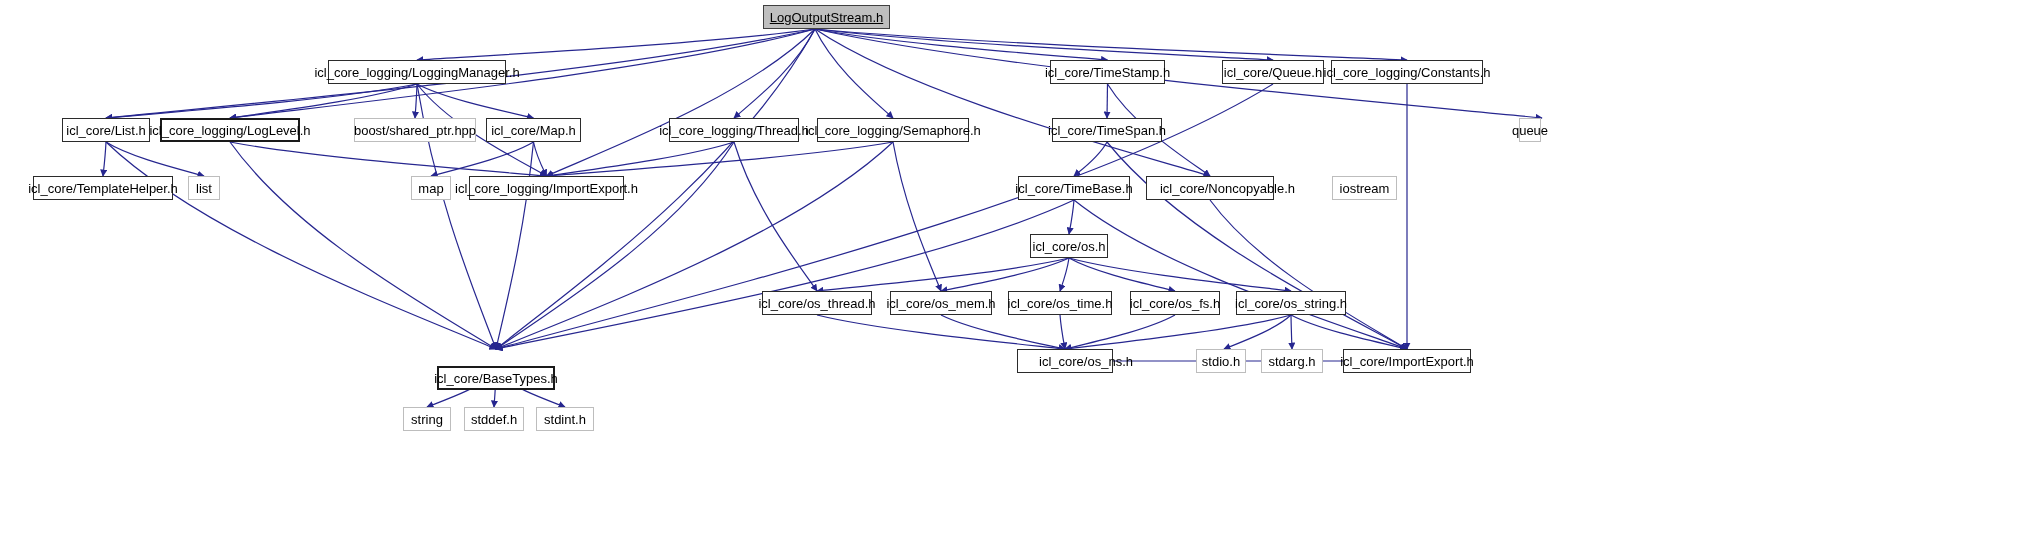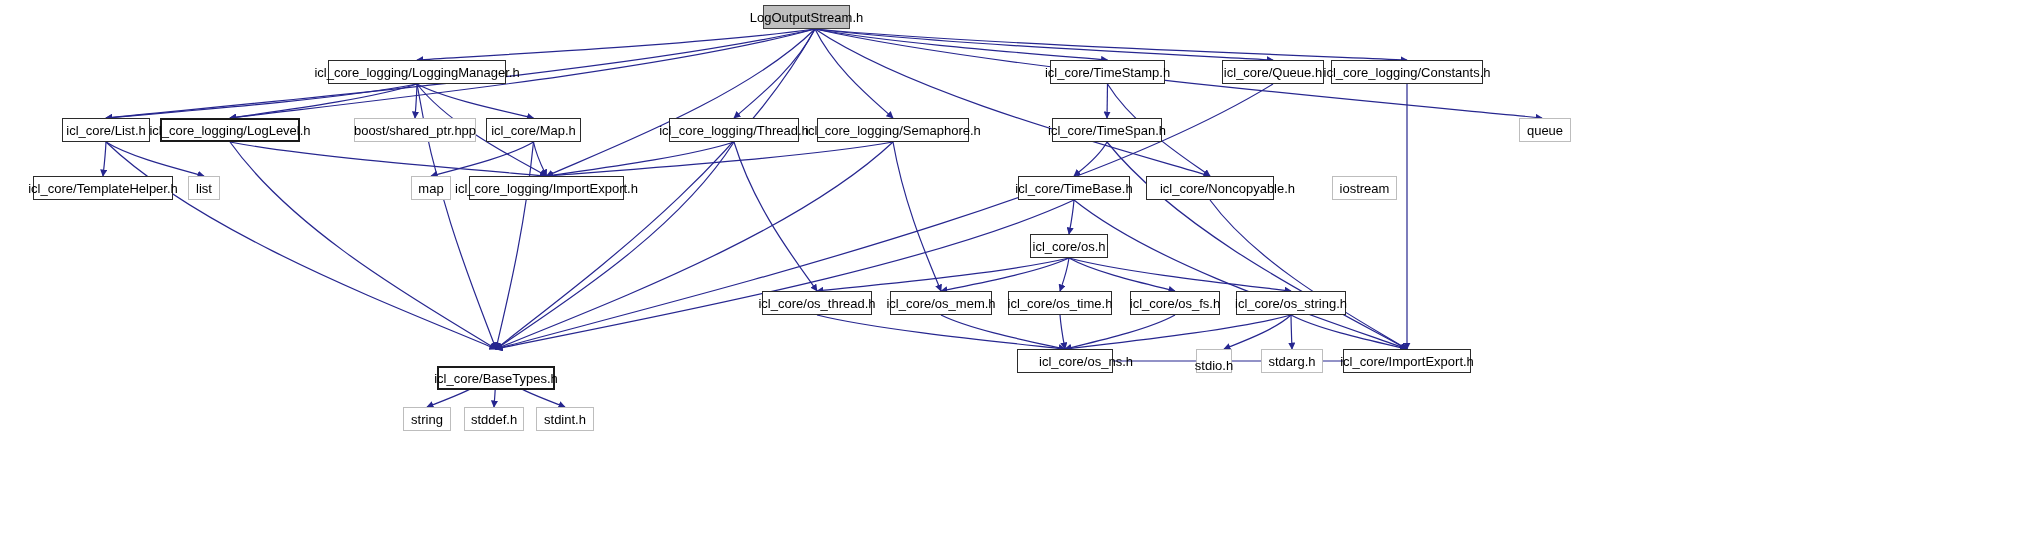--- a/index.html
+++ b/index.html
@@ -80,36 +80,36 @@
         <path d="M 1065 361 C 1150.5 361, 1321.5 361, 1407 361" fill="none" stroke="#26268f" stroke-width="1.2" marker-end="url(#arrow)"></path>
         <path d="M 496 373 C 478.75 388.3, 444.25 400.2, 427 407" fill="none" stroke="#26268f" stroke-width="1.2" marker-end="url(#arrow)"></path>
         <path d="M 496 373 C 495.5 388.3, 494.5 400.2, 494 407" fill="none" stroke="#26268f" stroke-width="1.2" marker-end="url(#arrow)"></path>
         <path d="M 496 373 C 513.25 388.3, 547.75 400.2, 565 407" fill="none" stroke="#26268f" stroke-width="1.2" marker-end="url(#arrow)"></path>
         <path d="M 1210 200 C 1259.25 267.05, 1357.75 319.2, 1407 349" fill="none" stroke="#26268f" stroke-width="1.2" marker-end="url(#arrow)"></path>
         <path d="M 1273 84 C 1078.75 203.25, 690.25 296, 496 349" fill="none" stroke="#26268f" stroke-width="1.2" marker-end="url(#arrow)"></path>
         <path d="M 1407 84 C 1407 203.25, 1407 296, 1407 349" fill="none" stroke="#26268f" stroke-width="1.2" marker-end="url(#arrow)"></path>
       </g>
   </svg>
   <div id="node-layer">
-      <div class="node root" style="left: 763px; top: 5px; width: 87px;">
+      <div class="node root" style="left: 763px; top: 5px; width: 127px; text-decoration: underline;">
         <span>LogOutputStream.h</span>
       </div>
       <div class="node hdr" style="left: 328px; top: 60px; width: 178px;">
         <span>icl_core_logging/LoggingManager.h</span>
       </div>
       <div class="node hdr" style="left: 1050px; top: 60px; width: 115px;">
         <span>icl_core/TimeStamp.h</span>
       </div>
       <div class="node hdr" style="left: 1222px; top: 60px; width: 102px;">
         <span>icl_core/Queue.h</span>
       </div>
       <div class="node hdr" style="left: 1331px; top: 60px; width: 152px;">
         <span>icl_core_logging/Constants.h</span>
       </div>
-      <div class="node sys" style="left: 1519px; top: 118px; width: 52px;">
+      <div class="node sys" style="left: 1519px; top: 118px; width: 22px;">
         <span>queue</span>
       </div>
       <div class="node hdr" style="left: 62px; top: 118px; width: 88px;">
         <span>icl_core/List.h</span>
       </div>
       <div class="node hdr2" style="left: 160px; top: 118px; width: 140px;">
         <span>icl_core_logging/LogLevel.h</span>
       </div>
       <div class="node sys" style="left: 354px; top: 118px; width: 122px;">
         <span>boost/shared_ptr.hpp</span>
@@ -164,21 +164,21 @@
       </div>
       <div class="node hdr" style="left: 1236px; top: 291px; width: 110px;">
         <span>icl_core/os_string.h</span>
       </div>
       <div class="node hdr2" style="left: 437px; top: 366px; width: 118px; align-items: center;">
         <span>icl_core/BaseTypes.h</span>
       </div>
       <div class="node hdr" style="left: 1017px; top: 349px; width: 96px; padding-left: 48px;">
         <span>icl_core/os_ns.h</span>
       </div>
-      <div class="node sys" style="left: 1196px; top: 349px; width: 36px; align-items: flex-end;">
+      <div class="node sys" style="left: 1196px; top: 349px; width: 50px;">
         <span>stdio.h</span>
       </div>
       <div class="node sys" style="left: 1261px; top: 349px; width: 62px;">
         <span>stdarg.h</span>
       </div>
       <div class="node hdr" style="left: 1343px; top: 349px; width: 128px;">
         <span>icl_core/ImportExport.h</span>
       </div>
       <div class="node sys" style="left: 403px; top: 407px; width: 48px;">
         <span>string</span>

